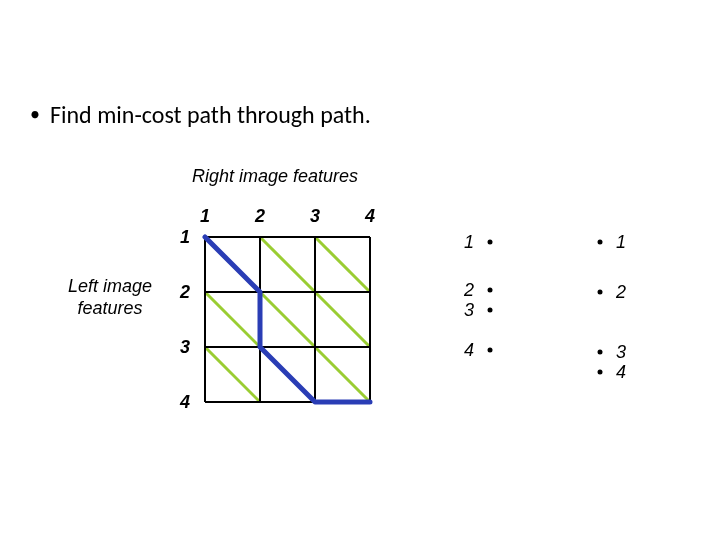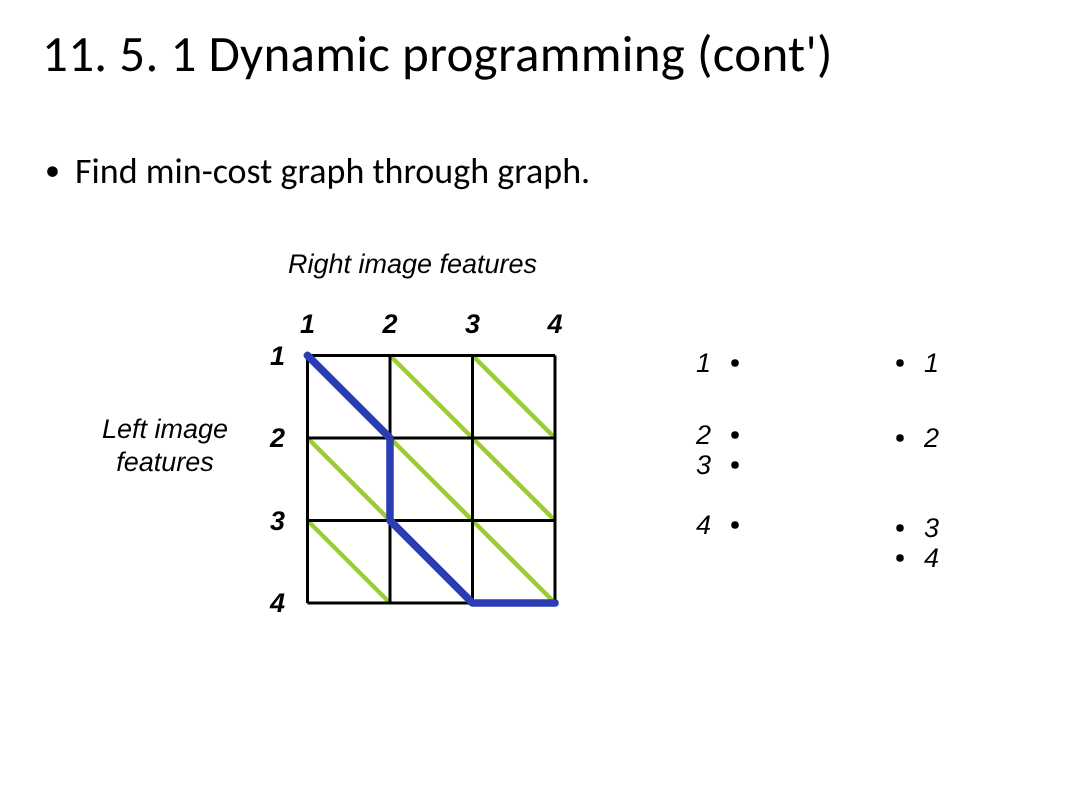--- a/index.html
+++ b/index.html
@@ -53,25 +53,24 @@
   .svg-text {
     font-family: Arial, sans-serif;
     fill: #000;
   }
 </style>
 </head>
 <body>
 
 <div class="slide">
 
-  <div class="title">11. 5. 1 Dynamic programming (cont')</div>
 
   <div class="bullet-row">
     <span class="bullet-dot">•</span>
-    <span>Find min-cost graph through graph.</span>
+    <span>Find min-cost path through path.</span>
   </div>
 
   <div class="figure">
     <svg viewBox="0 0 600 300">
 
       <text class="svg-text" x="215" y="20" font-size="18" text-anchor="middle">Right image features</text>
 
       <text class="svg-text" x="50" y="130" font-size="18" text-anchor="middle">Left image</text>
       <text class="svg-text" x="50" y="152" font-size="18" text-anchor="middle">features</text>
 

